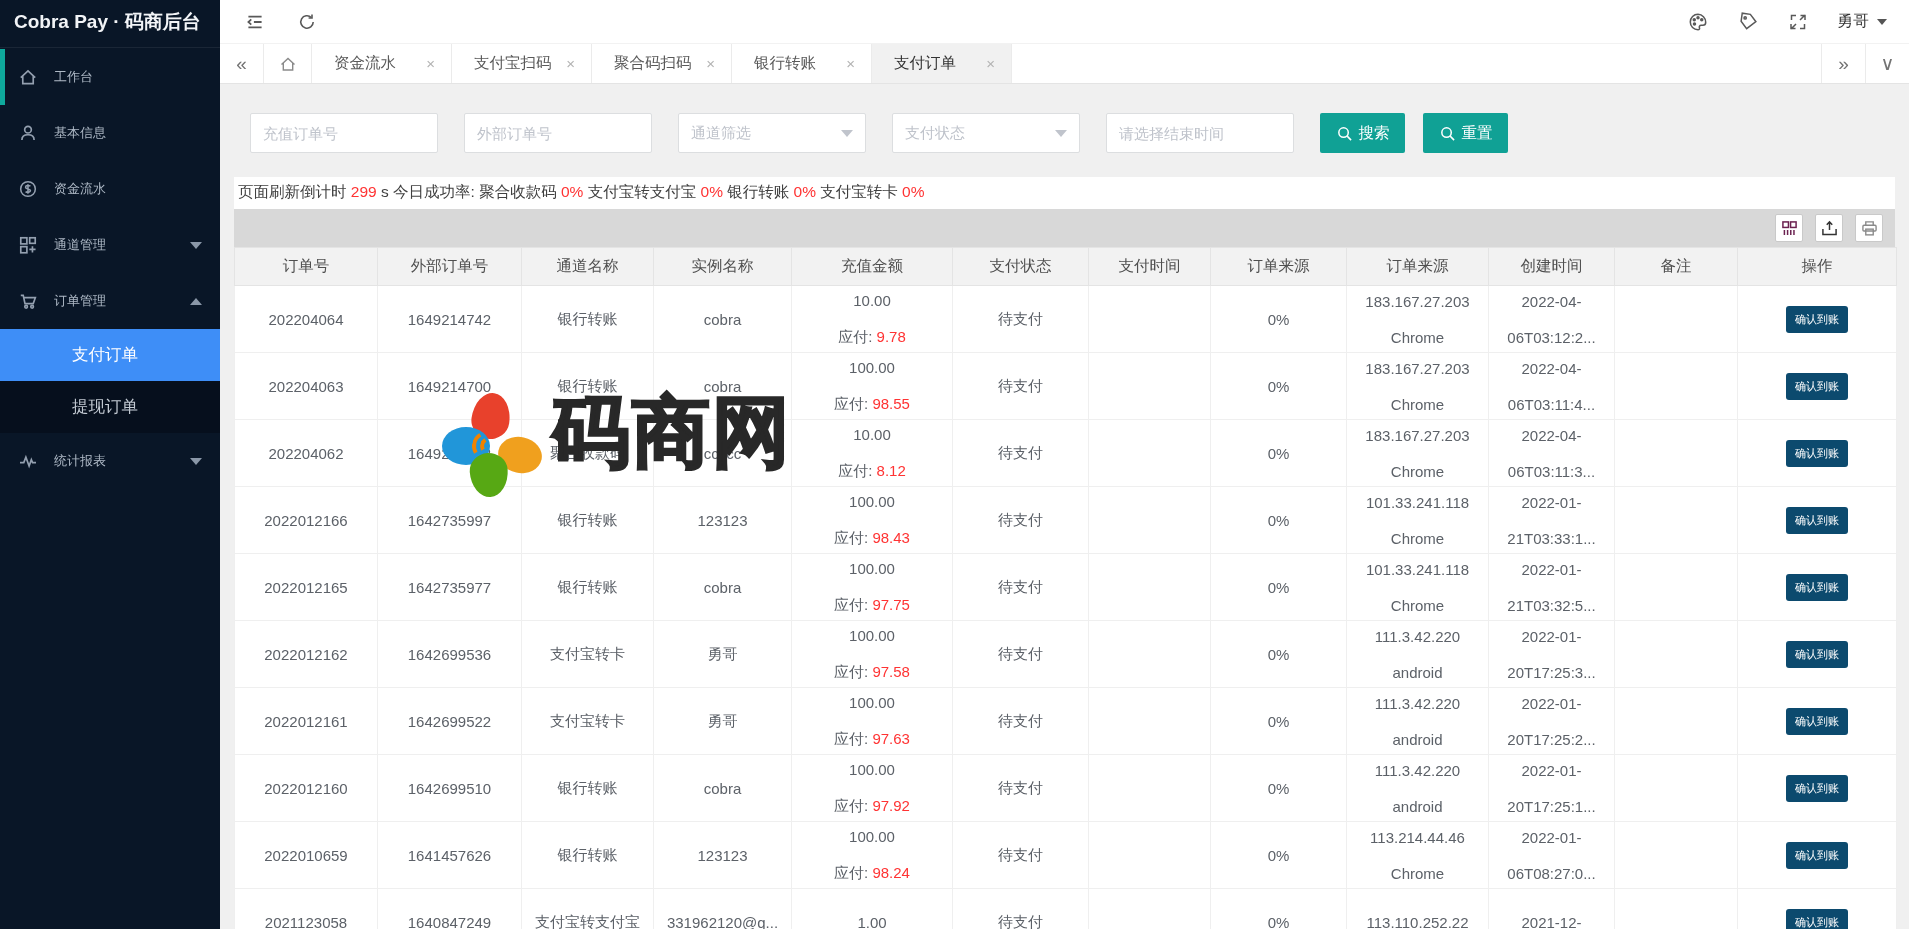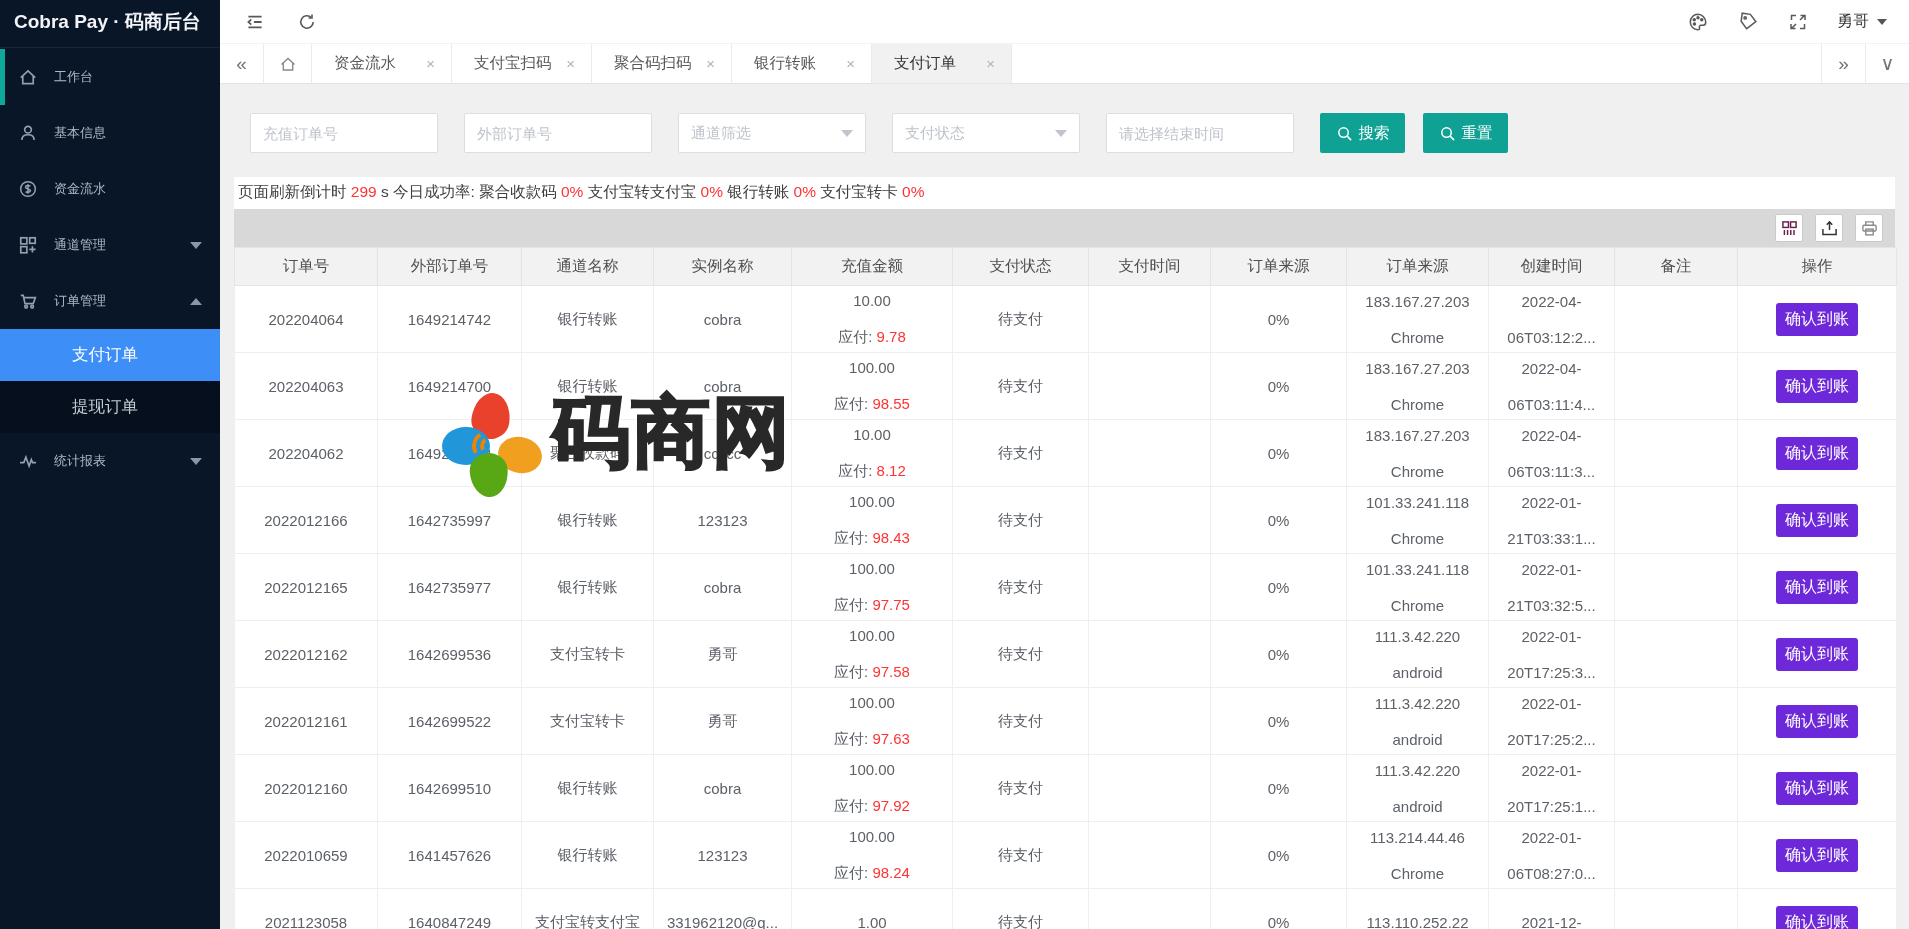--- a/index.html
+++ b/index.html
@@ -74,21 +74,21 @@
   .tt-btn { width:28px; height:28px; background:#fff; border:1px solid #c9c9c9; border-radius:2px;
     display:flex; align-items:center; justify-content:center; cursor:pointer; }
 
   table.orders { width:100%; border-collapse:collapse; table-layout:fixed; background:#fff; }
   table.orders th { height:38px; background:#f2f2f2; font-weight:normal; font-size:15.5px; color:#4f4f4f;
     border:1px solid #e4e4e4; }
   table.orders td { height:67px; text-align:center; font-size:15px; color:#5c6168;
     border:1px solid #efefef; background:#fff; overflow:hidden; white-space:nowrap; }
   td .l2 { margin-top:19px; }
   .red { color:#ff3333; }
-  .confirm-btn { background:#6d28d9; color:#fff; border:none; border-radius:3px; font-size:16px;
+  .confirm-btn { background:#0c4a6e; color:#fff; border:none; border-radius:3px; font-size:11px;
     padding:6px 9px; cursor:pointer; font-family:inherit; }
 
   
   .watermark { position:absolute; left:222px; top:393px; display:flex; align-items:flex-start;
     pointer-events:none; z-index:6; }
   .flower { position:relative; width:102px; height:106px; flex:none; }
   .petal { position:absolute; }
   .p-red    { width:38px; height:46px; background:#e8412c; border-radius:50% 50% 50% 50%/60% 60% 40% 40%;
               left:30px; top:0; transform:rotate(8deg); }
   .p-blue   { width:48px; height:38px; background:#2196d9; border-radius:50%; left:0; top:34px; }

